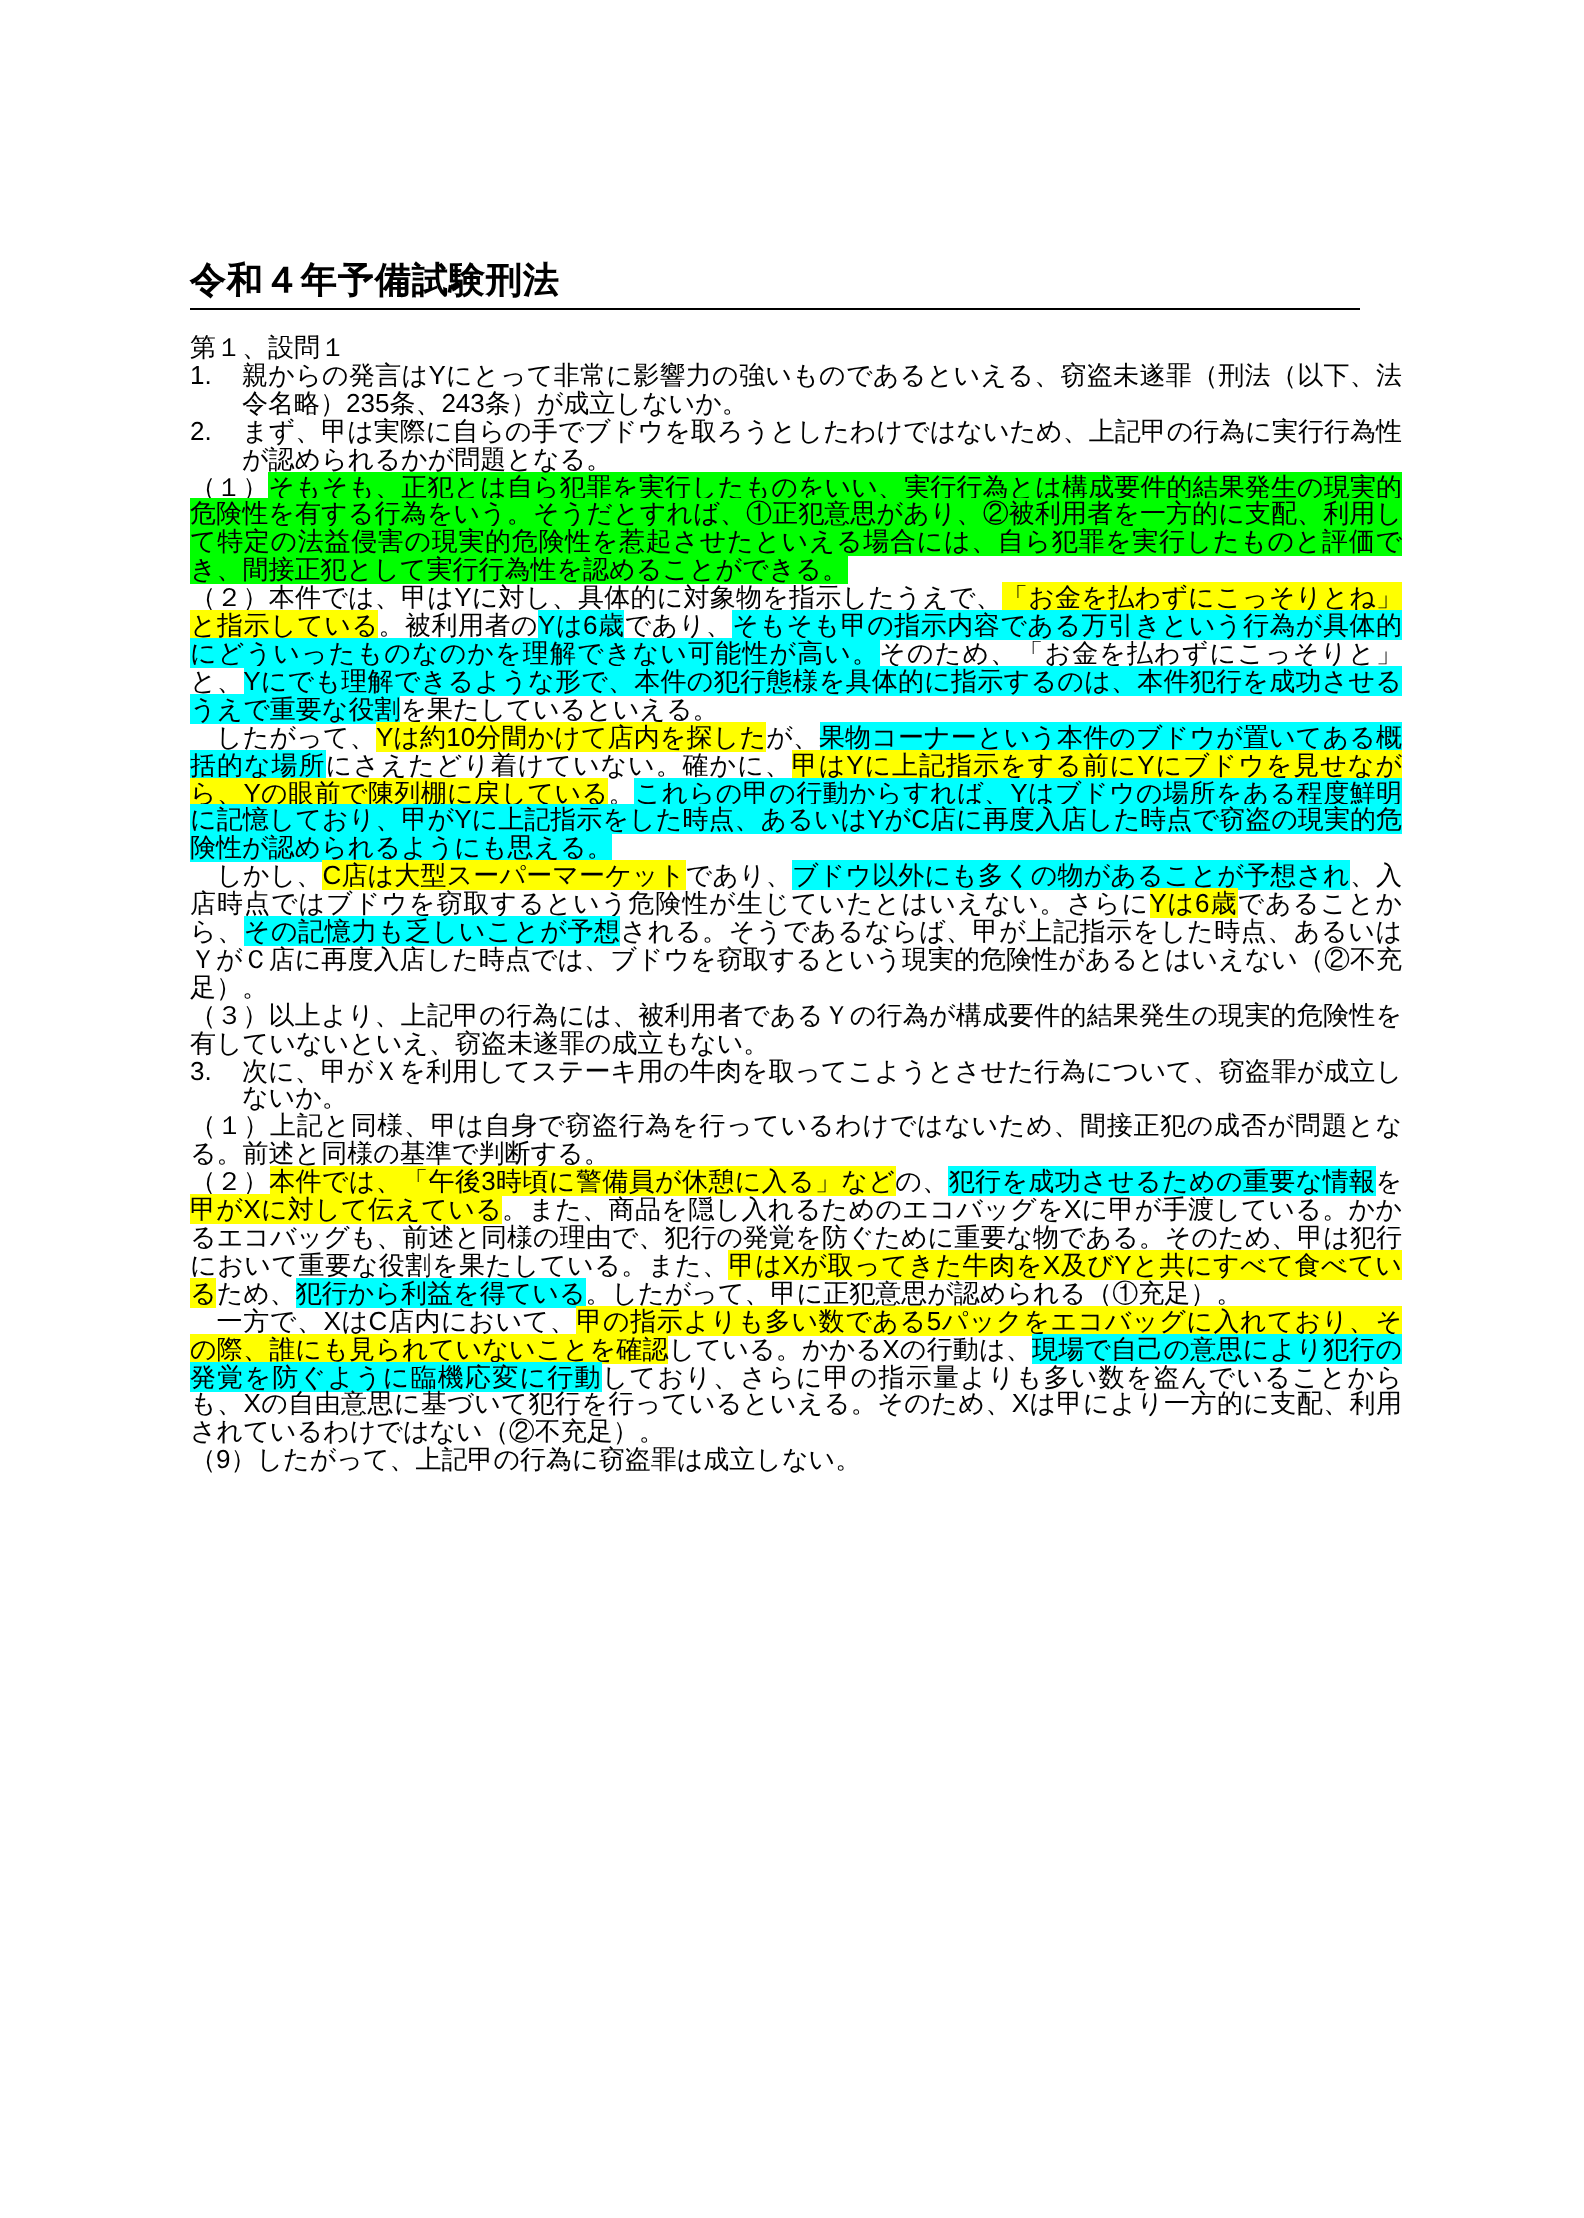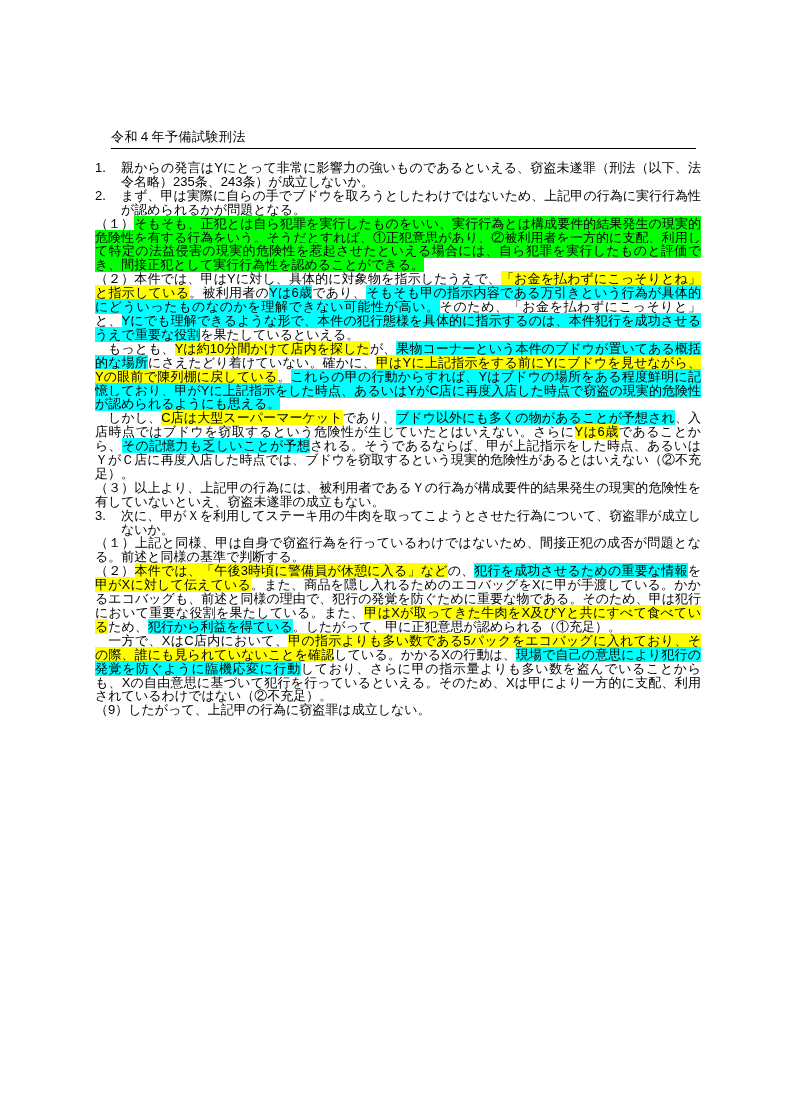--- a/index.html
+++ b/index.html
@@ -14,23 +14,23 @@
     font-family: "Liberation Sans", sans-serif;
     color: #000000;
   }
   .page {
     position: absolute;
     top: 128px;
     left: 95px;
     width: 606px;
   }
   .doc-title {
-    font-size: 13px;
-    font-weight: normal;
-    margin: 0 0 12px 16px;
+    font-size: 18px;
+    font-weight: bold;
+    margin: 0 0 12px 0;
     padding: 0 0 2px 0;
     width: 585px;
     border-bottom: 1.5px solid #000000;
     letter-spacing: 0.5px;
   }
   .section-heading {
     font-size: 13px;
     line-height: 13.9px;
     margin: 0;
   }
@@ -52,26 +52,27 @@
   }
   .hl-g { background: var(--hl-green, #00ff00); }
   .hl-c { background: var(--hl-cyan, #00ffff); }
   .hl-y { background: var(--hl-yellow, #ffff00); }
 </style>
 </head>
 <body>
 
 <div class="page">
   <h1 class="doc-title">令和４年予備試験刑法</h1>
+  <div class="section-heading para">第１、設問１</div>
   <div>
       <p class="para item"><span class="marker">1.</span><span>親からの発言はYにとって非常に影響力の強いものであるといえる、窃盗未遂罪（刑法（以下、法令名略）235条、243条）が成立しないか。</span></p>
       <p class="para item"><span class="marker">2.</span><span>まず、甲は実際に自らの手でブドウを取ろうとしたわけではないため、上記甲の行為に実行行為性が認められるかが問題となる。</span></p>
       <p class="para"><span>（１）</span><span class="hl-g">そもそも、正犯とは自ら犯罪を実行したものをいい、実行行為とは構成要件的結果発生の現実的危険性を有する行為をいう。そうだとすれば、①正犯意思があり、②被利用者を一方的に支配、利用して特定の法益侵害の現実的危険性を惹起させたといえる場合には、自ら犯罪を実行したものと評価でき、間接正犯として実行行為性を認めることができる。</span></p>
       <p class="para"><span>（２）本件では、甲はYに対し、具体的に対象物を指示したうえで、</span><span class="hl-y">「お金を払わずにこっそりとね」と指示している</span><span>。被利用者の</span><span class="hl-c">Yは6歳</span><span>であり、</span><span class="hl-c">そもそも甲の指示内容である万引きという行為が具体的にどういったものなのかを理解できない可能性が高い。</span><span>そのため、「お金を払わずにこっそりと」と、</span><span class="hl-c">Yにでも理解できるような形で、本件の犯行態様を具体的に指示するのは、本件犯行を成功させるうえで重要な役割</span><span>を果たしているといえる。</span></p>
-      <p class="para"><span>　もっとも、</span><span class="hl-y">Yは約10分間かけて店内を探した</span><span>が、</span><span class="hl-c">果物コーナーという本件のブドウが置いてある概括的な場所</span><span>にさえたどり着けていない。確かに、</span><span class="hl-y">甲はYに上記指示をする前にYにブドウを見せながら、Yの眼前で陳列棚に戻している</span><span>。</span><span class="hl-c">これらの甲の行動からすれば、Yはブドウの場所をある程度鮮明に記憶しており、甲がYに上記指示をした時点、あるいはYがC店に再度入店した時点で窃盗の現実的危険性が認められるようにも思える。</span></p>
+      <p class="para"><span>　したがって、</span><span class="hl-y">Yは約10分間かけて店内を探した</span><span>が、</span><span class="hl-c">果物コーナーという本件のブドウが置いてある概括的な場所</span><span>にさえたどり着けていない。確かに、</span><span class="hl-y">甲はYに上記指示をする前にYにブドウを見せながら、Yの眼前で陳列棚に戻している</span><span>。</span><span class="hl-c">これらの甲の行動からすれば、Yはブドウの場所をある程度鮮明に記憶しており、甲がYに上記指示をした時点、あるいはYがC店に再度入店した時点で窃盗の現実的危険性が認められるようにも思える。</span></p>
       <p class="para"><span>　しかし、</span><span class="hl-y">C店は大型スーパーマーケット</span><span>であり、</span><span class="hl-c">ブドウ以外にも多くの物があることが予想され</span><span>、入店時点ではブドウを窃取するという危険性が生じていたとはいえない。さらに</span><span class="hl-y">Yは6歳</span><span>であることから、</span><span class="hl-c">その記憶力も乏しいことが予想</span><span>される。そうであるならば、甲が上記指示をした時点、あるいはＹがＣ店に再度入店した時点では、ブドウを窃取するという現実的危険性があるとはいえない（②不充足）。</span></p>
       <p class="para"><span>（３）以上より、上記甲の行為には、被利用者であるＹの行為が構成要件的結果発生の現実的危険性を有していないといえ、窃盗未遂罪の成立もない。</span></p>
       <p class="para item"><span class="marker">3.</span><span>次に、甲がＸを利用してステーキ用の牛肉を取ってこようとさせた行為について、窃盗罪が成立しないか。</span></p>
       <p class="para"><span>（１）上記と同様、甲は自身で窃盗行為を行っているわけではないため、間接正犯の成否が問題となる。前述と同様の基準で判断する。</span></p>
       <p class="para"><span>（２）</span><span class="hl-y">本件では、「午後3時頃に警備員が休憩に入る」など</span><span>の、</span><span class="hl-c">犯行を成功させるための重要な情報</span><span>を</span><span class="hl-y">甲がXに対して伝えている</span><span>。また、商品を隠し入れるためのエコバッグをXに甲が手渡している。かかるエコバッグも、前述と同様の理由で、犯行の発覚を防ぐために重要な物である。そのため、甲は犯行において重要な役割を果たしている。また、</span><span class="hl-y">甲はXが取ってきた牛肉をX及びYと共にすべて食べている</span><span>ため、</span><span class="hl-c">犯行から利益を得ている</span><span>。したがって、甲に正犯意思が認められる（①充足）。</span></p>
       <p class="para"><span>　一方で、XはC店内において、</span><span class="hl-y">甲の指示よりも多い数である5パックをエコバッグに入れており、その際、誰にも見られていないことを確認</span><span>している。かかるXの行動は、</span><span class="hl-c">現場で自己の意思により犯行の発覚を防ぐように臨機応変に行動</span><span>しており、さらに甲の指示量よりも多い数を盗んでいることからも、Xの自由意思に基づいて犯行を行っているといえる。そのため、Xは甲により一方的に支配、利用されているわけではない（②不充足）。</span></p>
       <p class="para"><span>（9）したがって、上記甲の行為に窃盗罪は成立しない。</span></p>
     </div>
 </div>
 

